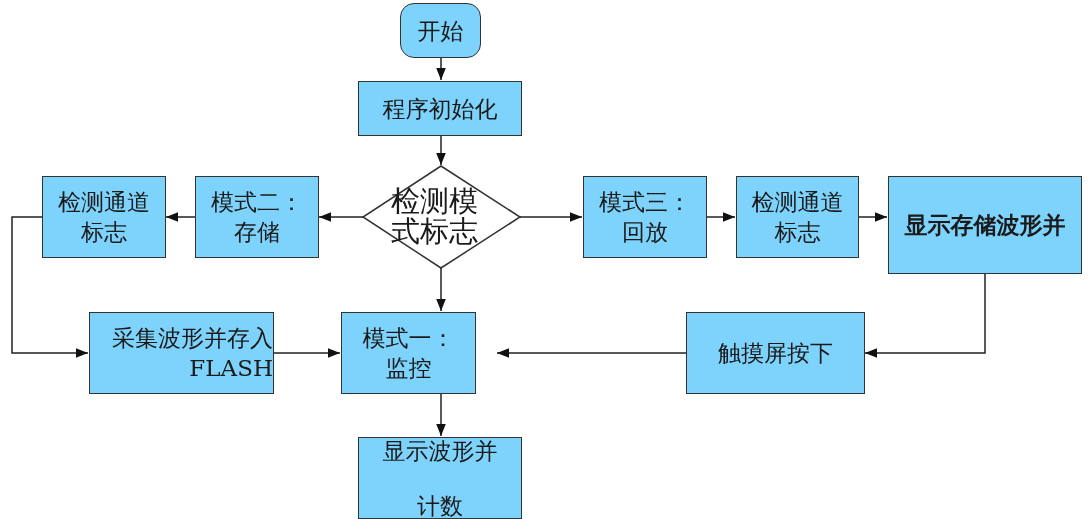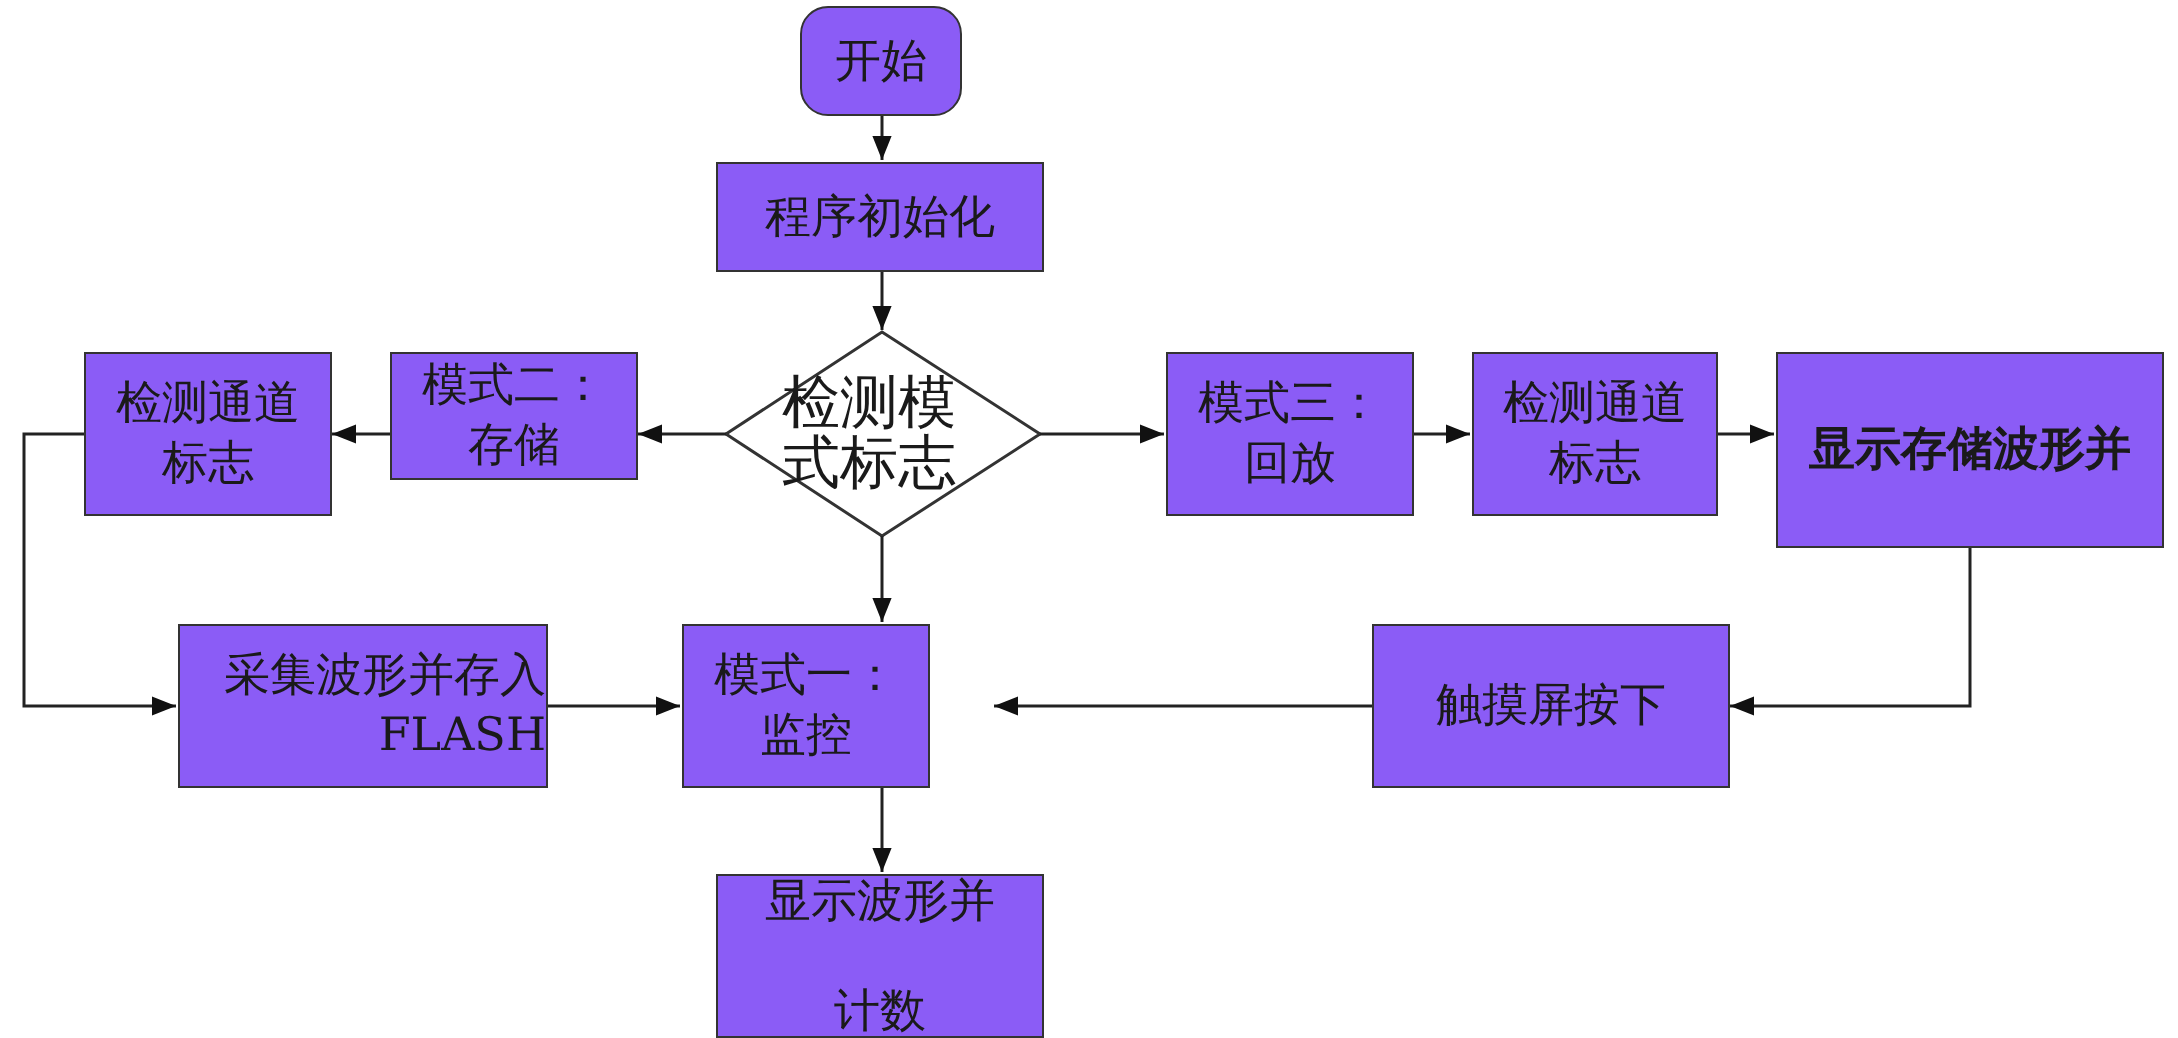--- a/index.html
+++ b/index.html
@@ -1,20 +1,20 @@
 <!DOCTYPE html>
 <html><head>
 <meta charset="utf-8">
 <style>
   html, body { margin: 0; padding: 0; background: #ffffff; }
   body { width: 1089px; height: 519px; position: relative; overflow: hidden;
          font-family: "DejaVu Serif", "Liberation Serif", serif; color: #1a1a1a; }
   svg.links { position: absolute; left: 0; top: 0; }
   .node { position: absolute; box-sizing: border-box; border: 1.5px solid #333;
-          background: #8b5cf6; display: flex; flex-direction: column;
+          background: #7dd3fc; display: flex; flex-direction: column;
           align-items: center; justify-content: center; text-align: center;
           font-size: 23px; line-height: 30px; white-space: nowrap; }
   .node span { display: block; }
   .rounded { border-radius: 14px; }
   .diamond-text { position: absolute; text-align: left; font-size: 29px;
           line-height: 30px; white-space: nowrap; }
   .diamond-text span { display: block; }
 </style>
 </head>
 <body>
@@ -63,21 +63,21 @@
 
 <div class="node" style="left:358px; top:81px; width:164px; height:55px;">
   <span>程序初始化</span>
 </div>
 
 <div class="diamond-text" style="left:391px; top:186px; width:100px;">
   <span>检测模</span>
   <span>式标志</span>
 </div>
 
-<div class="node" style="left:195px; top:176px; width:124px; height:64px;">
+<div class="node" style="left:195px; top:176px; width:124px; height:82px;">
   <span>模式二：</span>
   <span>存储</span>
 </div>
 
 <div class="node" style="left:42px; top:176px; width:124px; height:82px;">
   <span>检测通道</span>
   <span>标志</span>
 </div>
 
 <div class="node" style="left:583px; top:176px; width:124px; height:82px;">
@@ -92,21 +92,21 @@
 
 <div class="node" style="left:888px; top:176px; width:194px; height:98px;font-weight:bold;">
   <span>显示存储波形并</span>
 </div>
 
 <div class="node" style="left:89px; top:312px; width:185px; height:82px;align-items:flex-end;">
   <span>采集波形并存入</span>
   <span>FLASH</span>
 </div>
 
-<div class="node" style="left:341px; top:312px; width:124px; height:82px;">
+<div class="node" style="left:341px; top:312px; width:135px; height:82px;">
   <span>模式一：</span>
   <span>监控</span>
 </div>
 
 <div class="node" style="left:686px; top:312px; width:179px; height:82px;">
   <span>触摸屏按下</span>
 </div>
 
 <div class="node" style="left:358px; top:437px; width:164px; height:82px;gap:25px;">
   <span>显示波形并</span>

